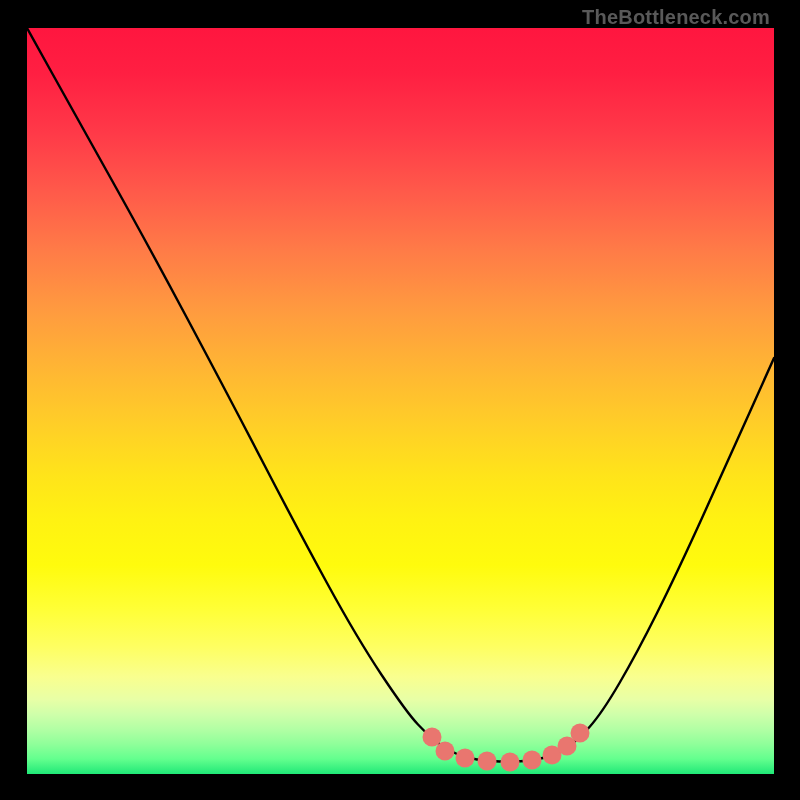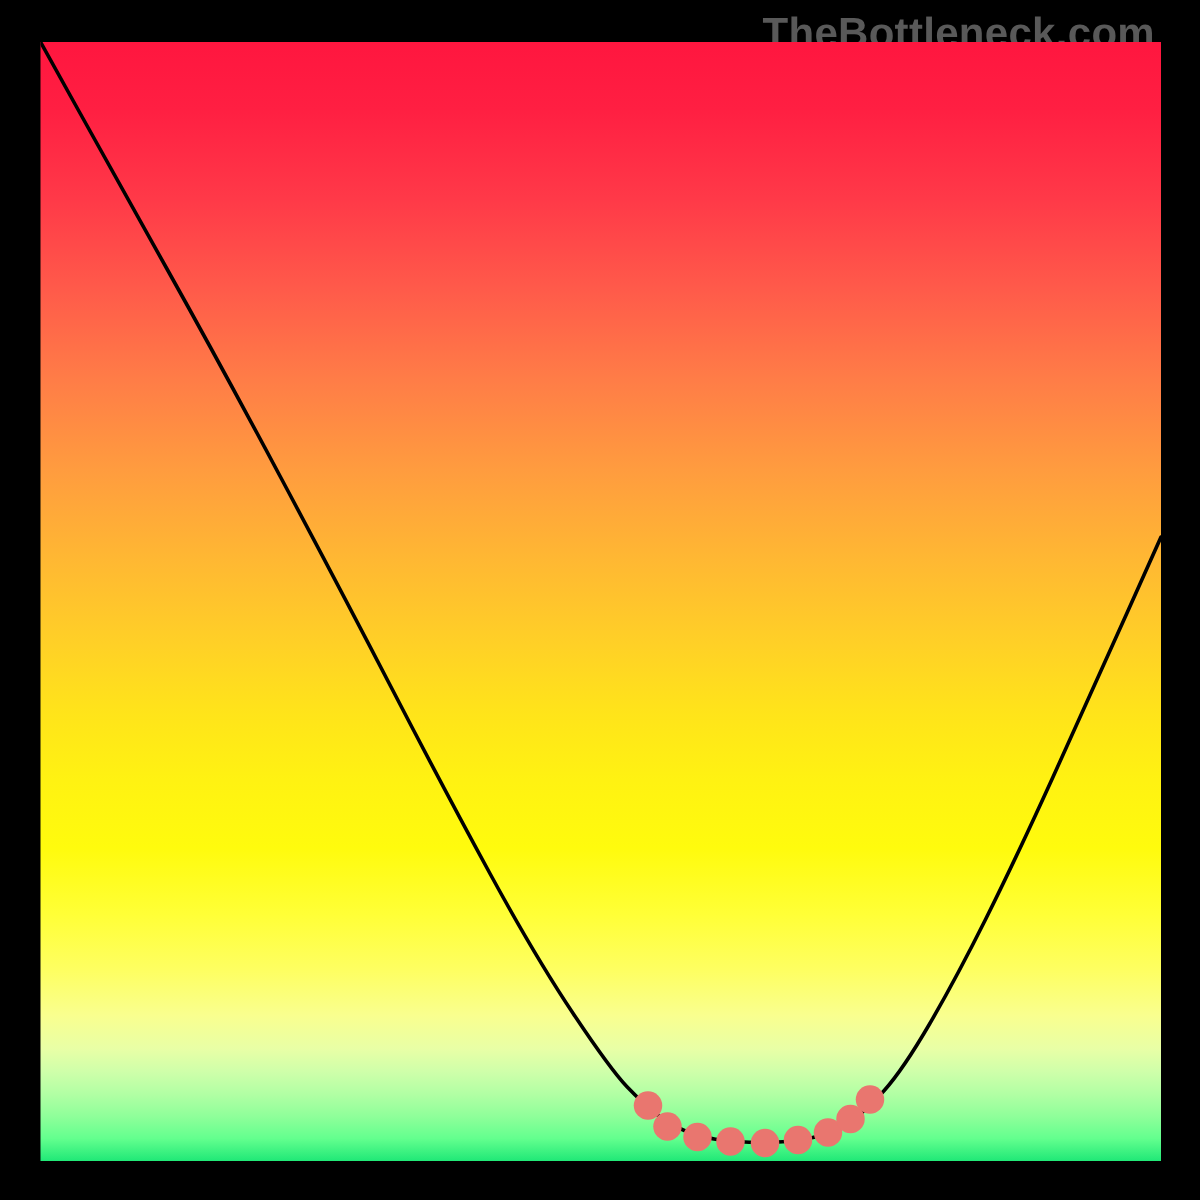--- a/index.html
+++ b/index.html
@@ -52,21 +52,21 @@
   }
   .curve-svg {
     position: absolute;
     inset: 0;
   }
   .attribution {
     position: absolute;
     top: 6px;
     right: 30px;
     color: #595959;
-    font-size: 28px;
+    font-size: 20px;
     font-weight: 600;
     letter-spacing: 0.2px;
   }
 </style>
 </head>
 <body>
 
 <div class="stage">
 
   <div class="attribution">TheBottleneck.com</div>

